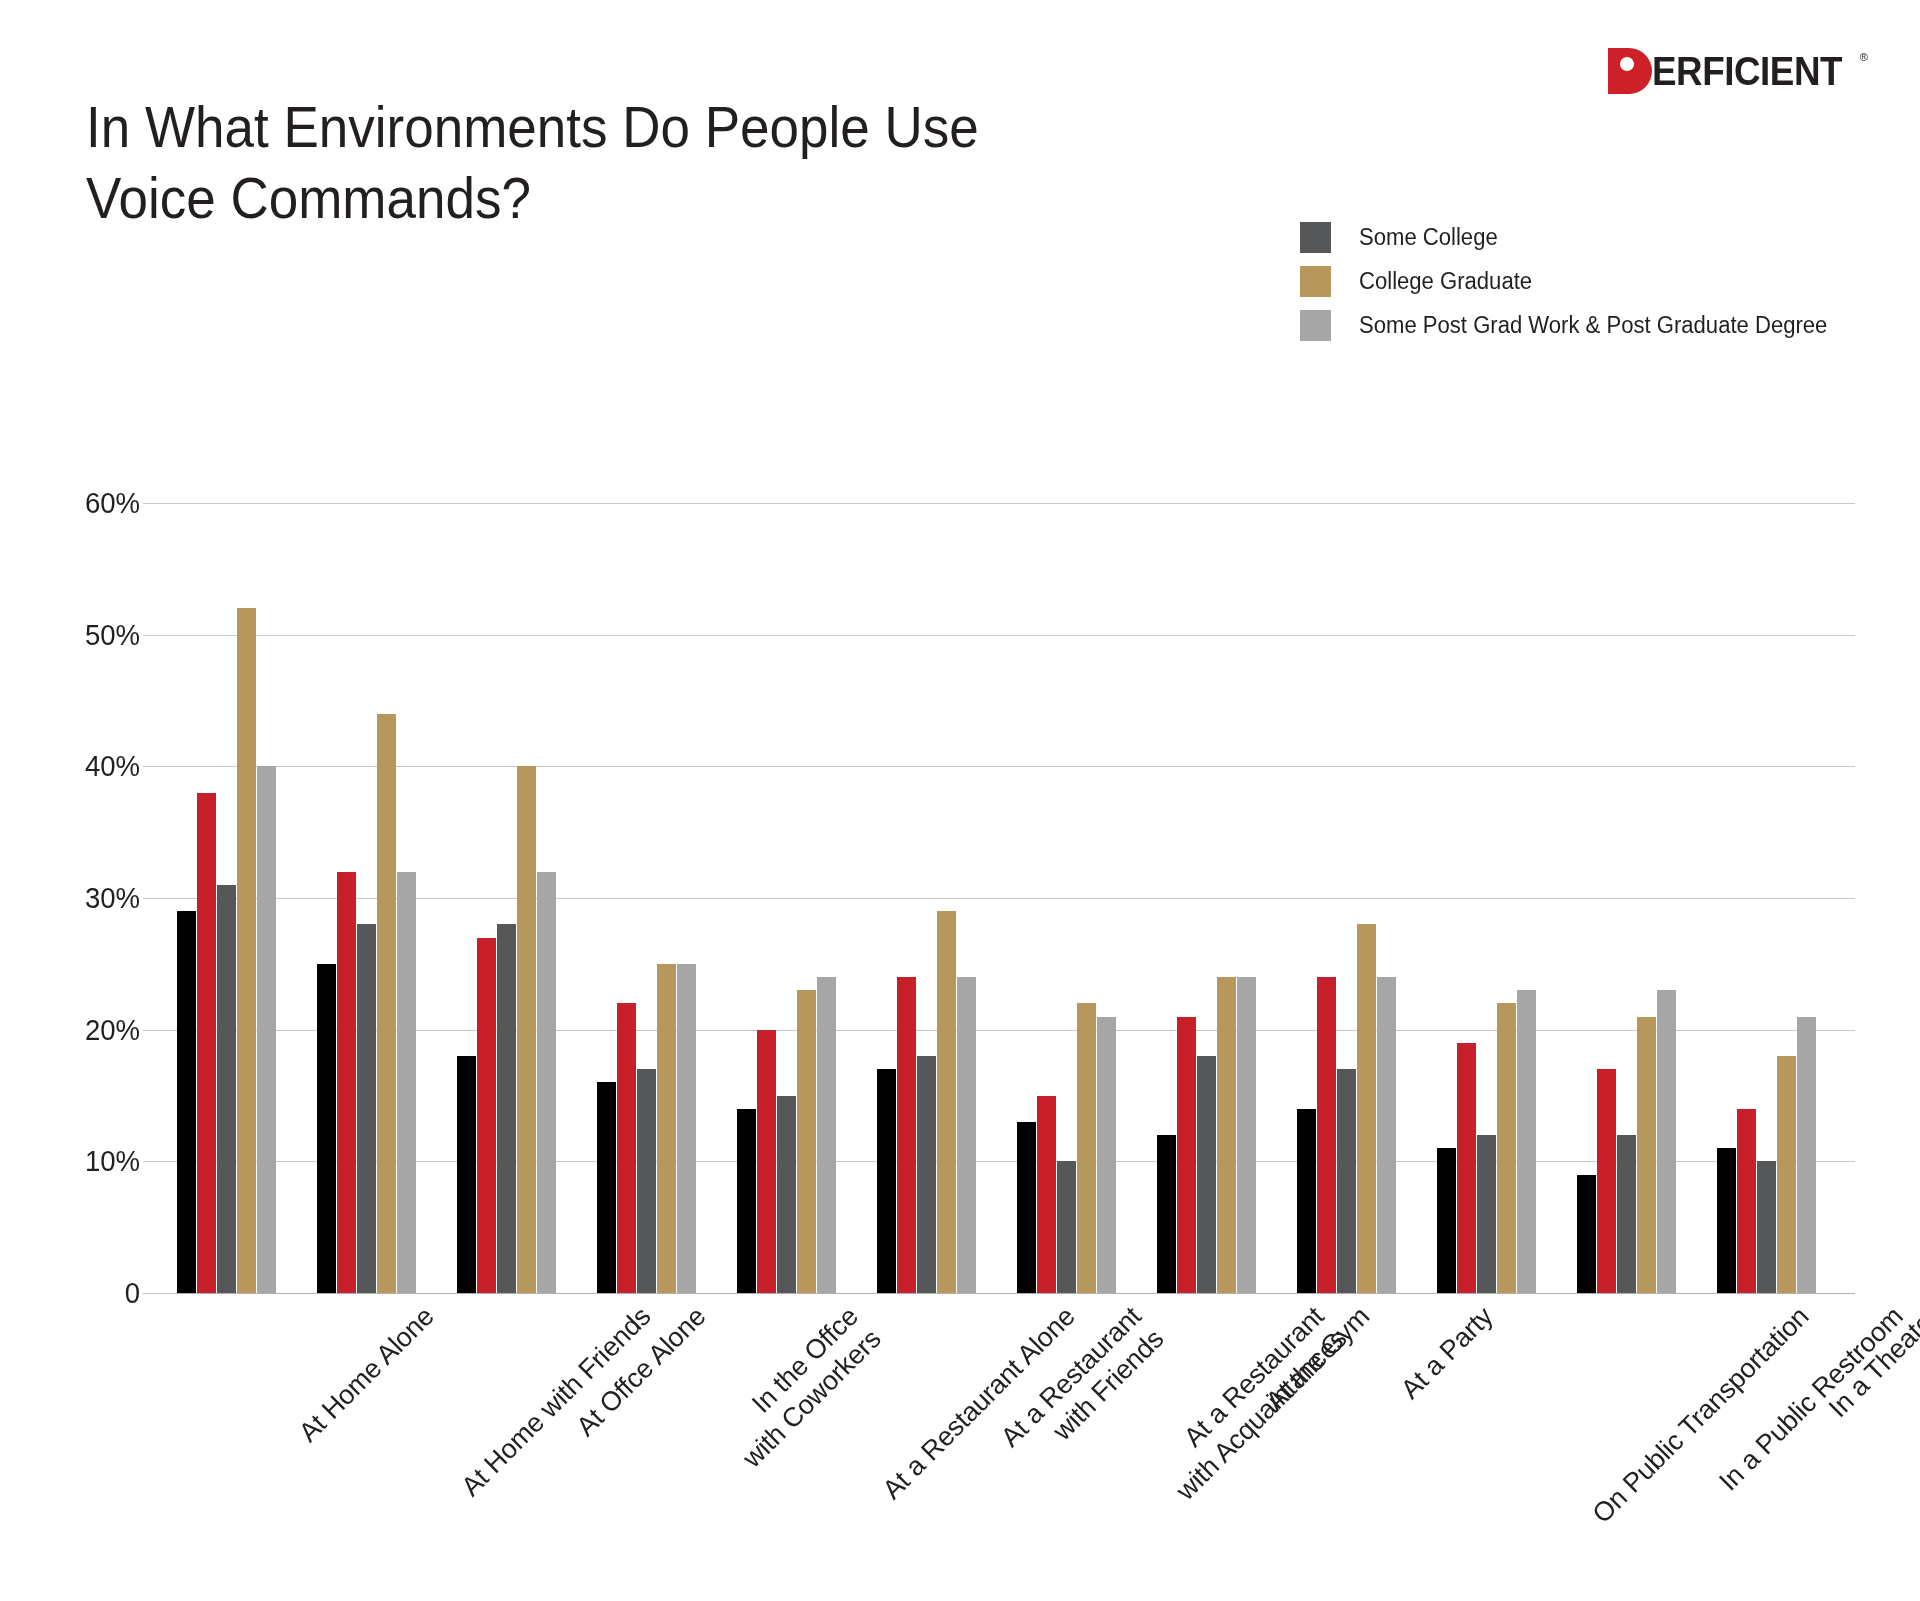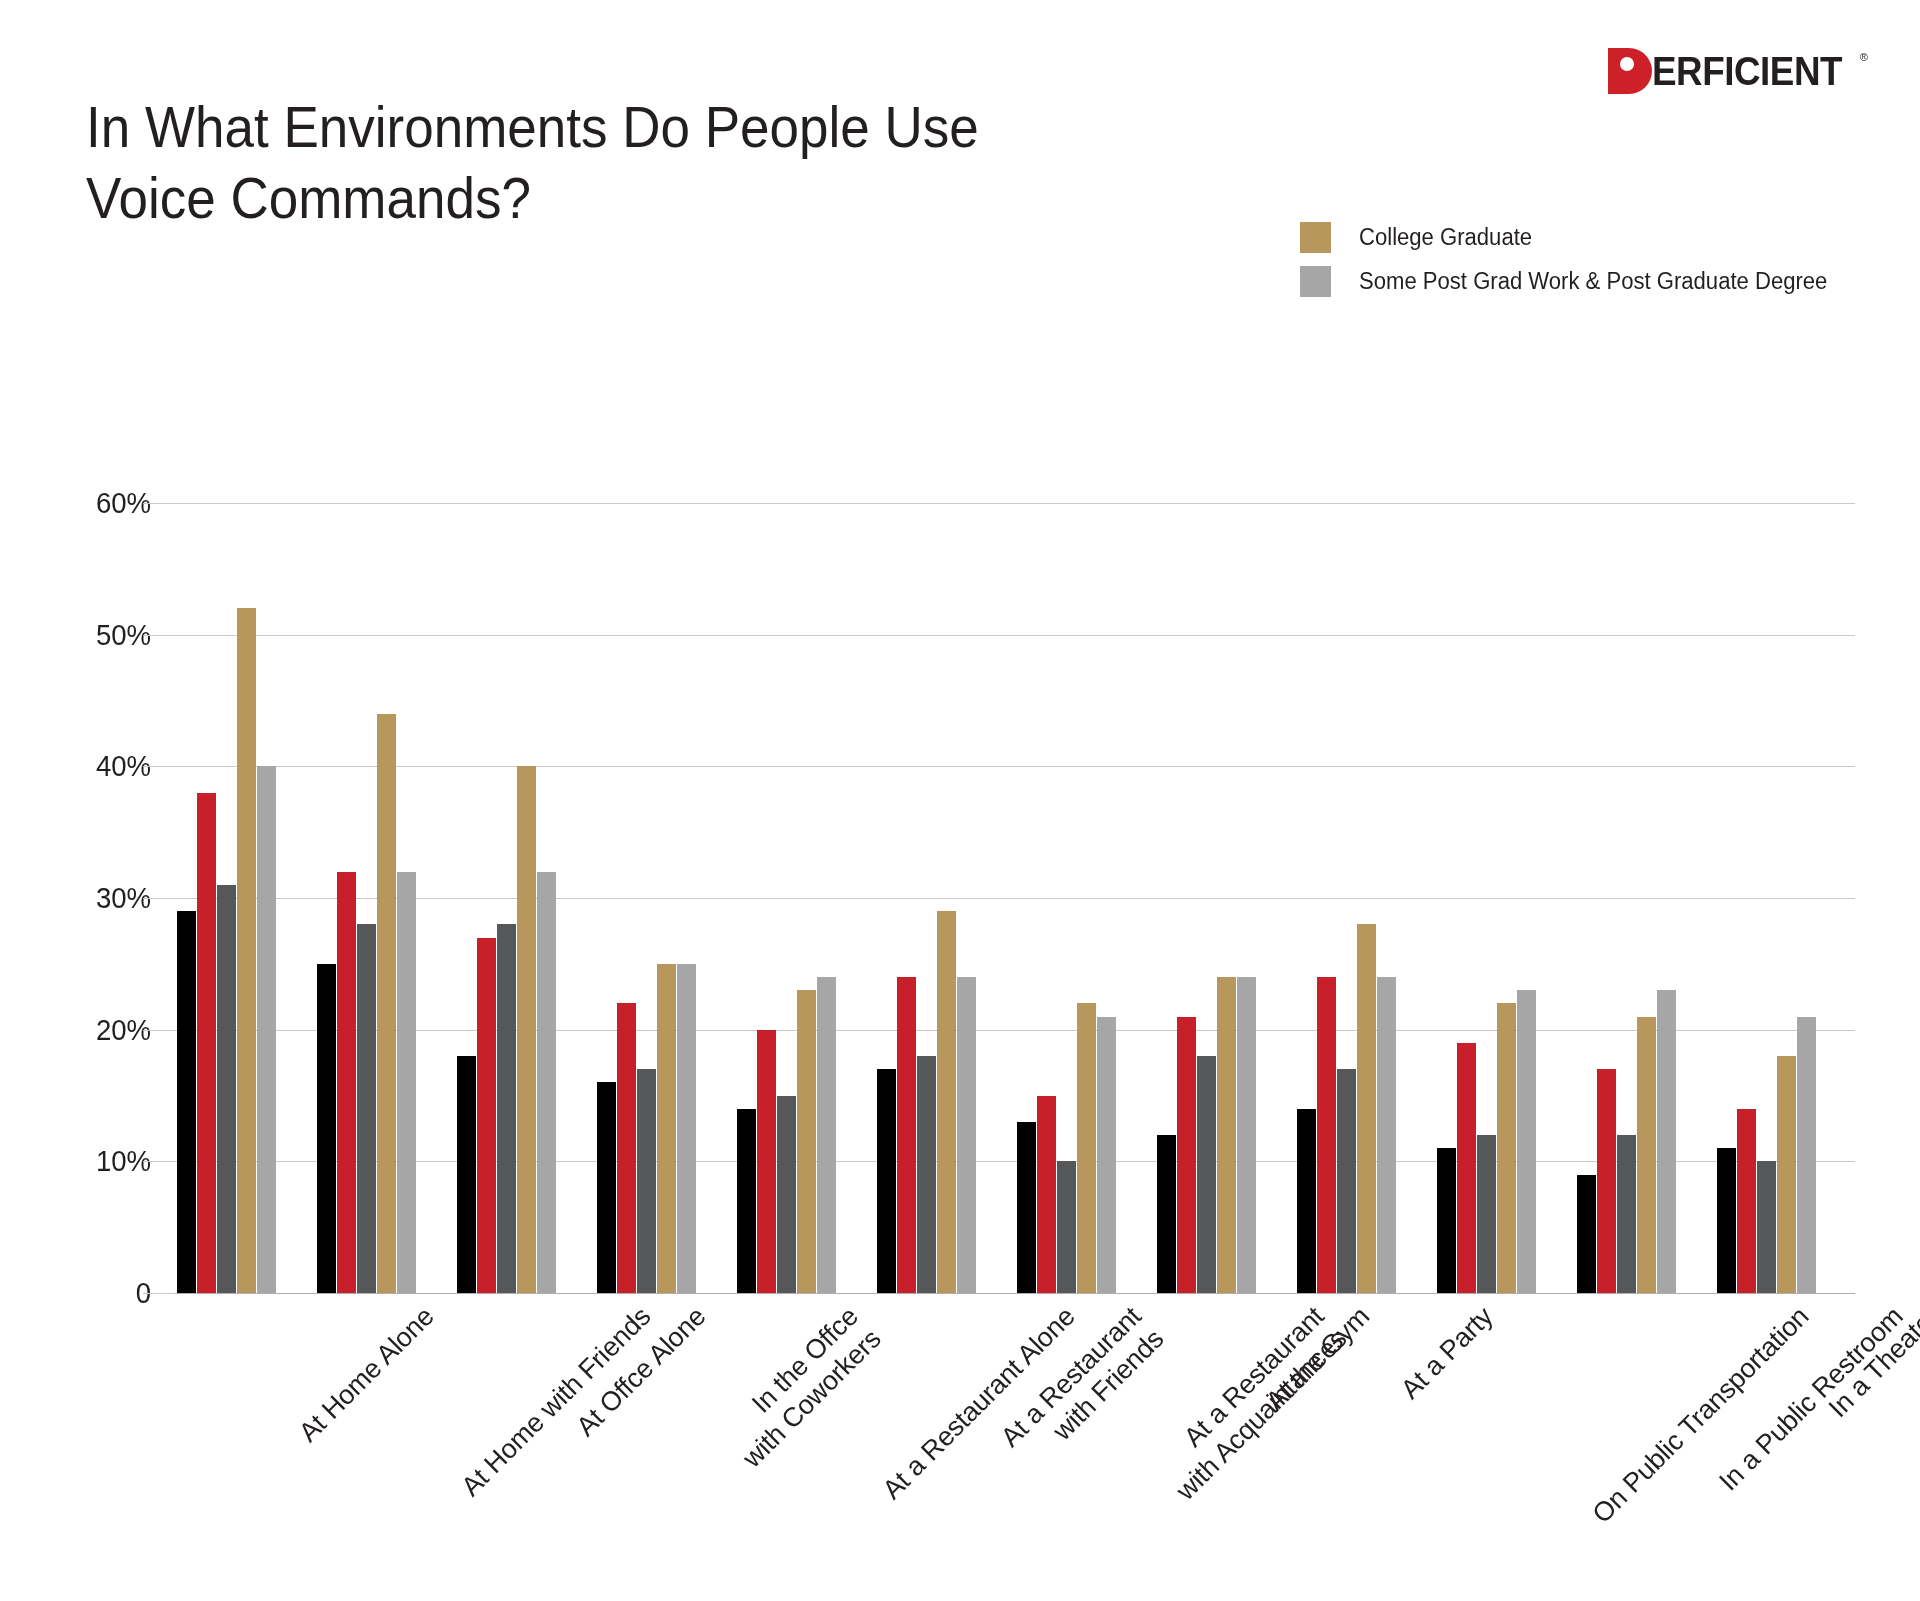--- a/index.html
+++ b/index.html
@@ -141,21 +141,20 @@
     transform: translateY(-50%) scaleX(0.95);
     transform-origin: right center;
     white-space: nowrap;
   }
   #ytick-wrap {
     position: absolute;
     left: 0;
     top: 503px;
     width: 140px;
     height: 790px;
-    margin-left: 11px;
   }
 
   .group {
     position: absolute;
     bottom: 0;
     height: 100%;
     display: flex;
     align-items: flex-end;
     justify-content: flex-start;
   }
@@ -196,20 +195,24 @@
     <div class="outer"></div>
     <div class="inner"></div>
   </div>
   <div class="logo-word">ERFICIENT</div>
   <div class="logo-reg">®</div>
 </div>
 
 <div id="chart-title">In What Environments Do People Use Voice Commands?</div>
 
 <div id="legend">
+    <div class="legend-item">
+      <div class="legend-swatch" style="background: rgb(85, 87, 89);"></div>
+      <div class="legend-label">Some College</div>
+    </div>
     <div class="legend-item">
       <div class="legend-swatch" style="background: rgb(184, 151, 92);"></div>
       <div class="legend-label">College Graduate</div>
     </div>
     <div class="legend-item">
       <div class="legend-swatch" style="background: rgb(166, 166, 166);"></div>
       <div class="legend-label">Some Post Grad Work &amp; Post Graduate Degree</div>
     </div>
   </div>
 

